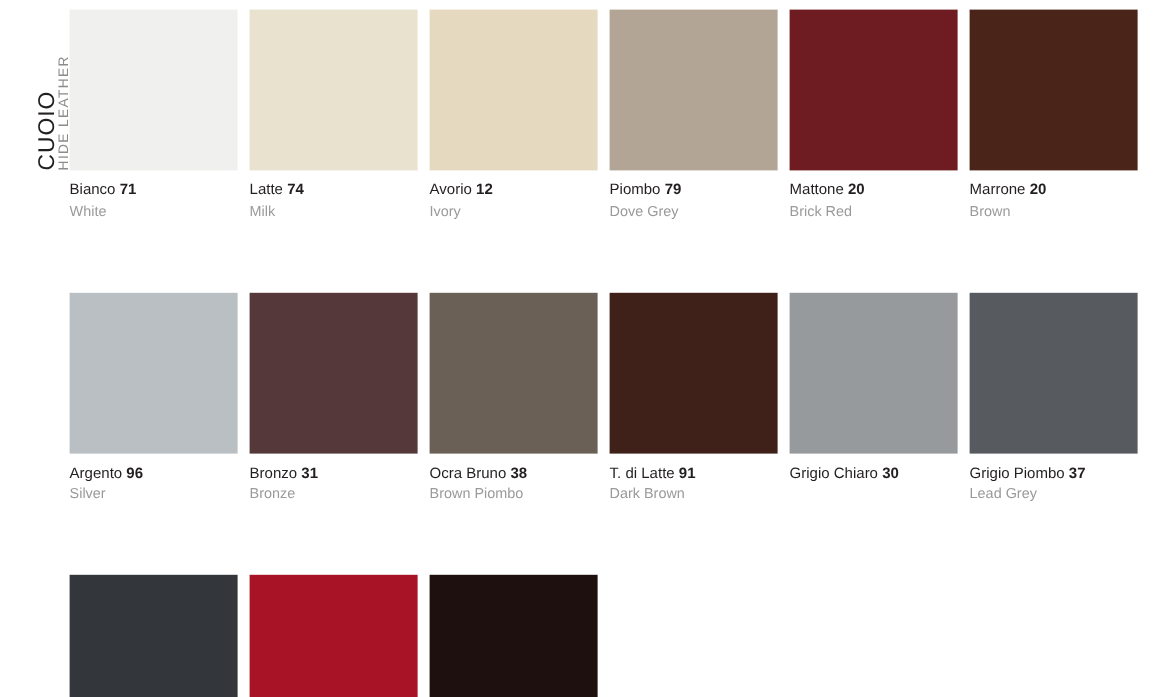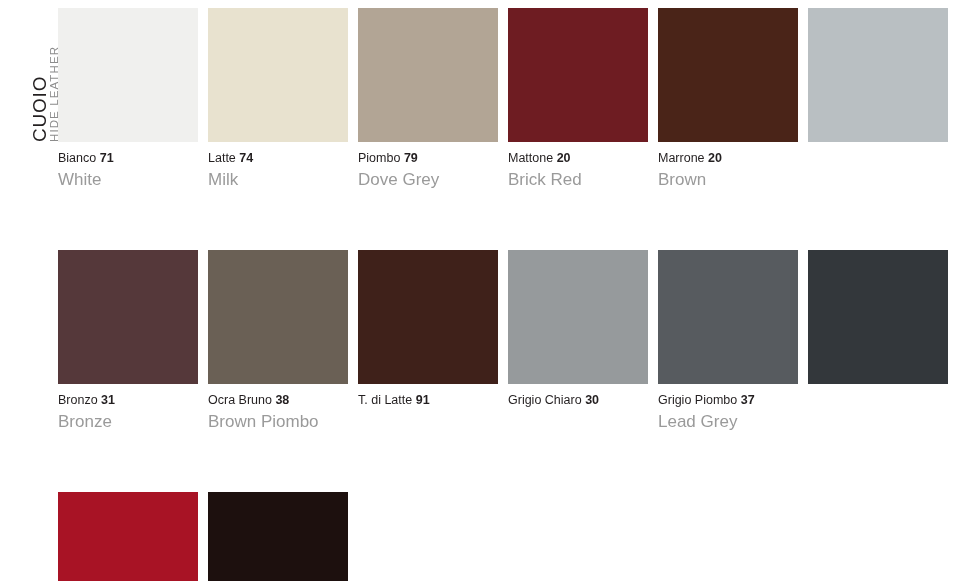--- a/index.html
+++ b/index.html
@@ -79,21 +79,21 @@
   .name-line {
     font-size: 12.5px;
     color: #231f20;
     line-height: 1.25;
     white-space: nowrap;
   }
   .name-line .code {
     font-weight: bold;
   }
   .translation-line {
-    font-size: 17px;
+    font-size: 12px;
     color: #9a9a9a;
     line-height: 1.25;
     padding-top: 2px;
     white-space: nowrap;
   }
 </style>
 </head>
 <body>
 
 <div class="sheet">
@@ -112,20 +112,27 @@
         </div>
       </div>
       <div class="swatch-cell">
         <div class="swatch-chip" style="background: rgb(232, 226, 207);"></div>
         <div class="swatch-caption">
           <div class="name-line"><span>Latte</span> <span class="code">74</span></div>
           <div class="translation-line">Milk</div>
         </div>
       </div>
       <div class="swatch-cell">
+        <div class="swatch-chip" style="background: rgb(229, 218, 191);"></div>
+        <div class="swatch-caption">
+          <div class="name-line"><span>Avorio</span> <span class="code">12</span></div>
+          <div class="translation-line">Ivory</div>
+        </div>
+      </div>
+      <div class="swatch-cell">
         <div class="swatch-chip" style="background: rgb(178, 165, 149);"></div>
         <div class="swatch-caption">
           <div class="name-line"><span>Piombo</span> <span class="code">79</span></div>
           <div class="translation-line">Dove Grey</div>
         </div>
       </div>
       <div class="swatch-cell">
         <div class="swatch-chip" style="background: rgb(110, 28, 34);"></div>
         <div class="swatch-caption">
           <div class="name-line"><span>Mattone</span> <span class="code">20</span></div>
@@ -134,39 +141,44 @@
       </div>
       <div class="swatch-cell">
         <div class="swatch-chip" style="background: rgb(74, 36, 24);"></div>
         <div class="swatch-caption">
           <div class="name-line"><span>Marrone</span> <span class="code">20</span></div>
           <div class="translation-line">Brown</div>
         </div>
       </div>
       <div class="swatch-cell">
         <div class="swatch-chip" style="background: rgb(185, 191, 194);"></div>
+        <div class="swatch-caption">
+          <div class="name-line"><span>Argento</span> <span class="code">96</span></div>
+          <div class="translation-line">Silver</div>
+        </div>
       </div>
       <div class="swatch-cell">
         <div class="swatch-chip" style="background: rgb(85, 56, 58);"></div>
         <div class="swatch-caption">
           <div class="name-line"><span>Bronzo</span> <span class="code">31</span></div>
           <div class="translation-line">Bronze</div>
         </div>
       </div>
       <div class="swatch-cell">
         <div class="swatch-chip" style="background: rgb(106, 96, 85);"></div>
         <div class="swatch-caption">
           <div class="name-line"><span>Ocra Bruno</span> <span class="code">38</span></div>
           <div class="translation-line">Brown Piombo</div>
         </div>
       </div>
       <div class="swatch-cell">
         <div class="swatch-chip" style="background: rgb(63, 33, 26);"></div>
         <div class="swatch-caption">
           <div class="name-line"><span>T. di Latte</span> <span class="code">91</span></div>
+          <div class="translation-line">Dark Brown</div>
         </div>
       </div>
       <div class="swatch-cell">
         <div class="swatch-chip" style="background: rgb(150, 154, 156);"></div>
         <div class="swatch-caption">
           <div class="name-line"><span>Grigio Chiaro</span> <span class="code">30</span></div>
         </div>
       </div>
       <div class="swatch-cell">
         <div class="swatch-chip" style="background: rgb(87, 91, 95);"></div>

